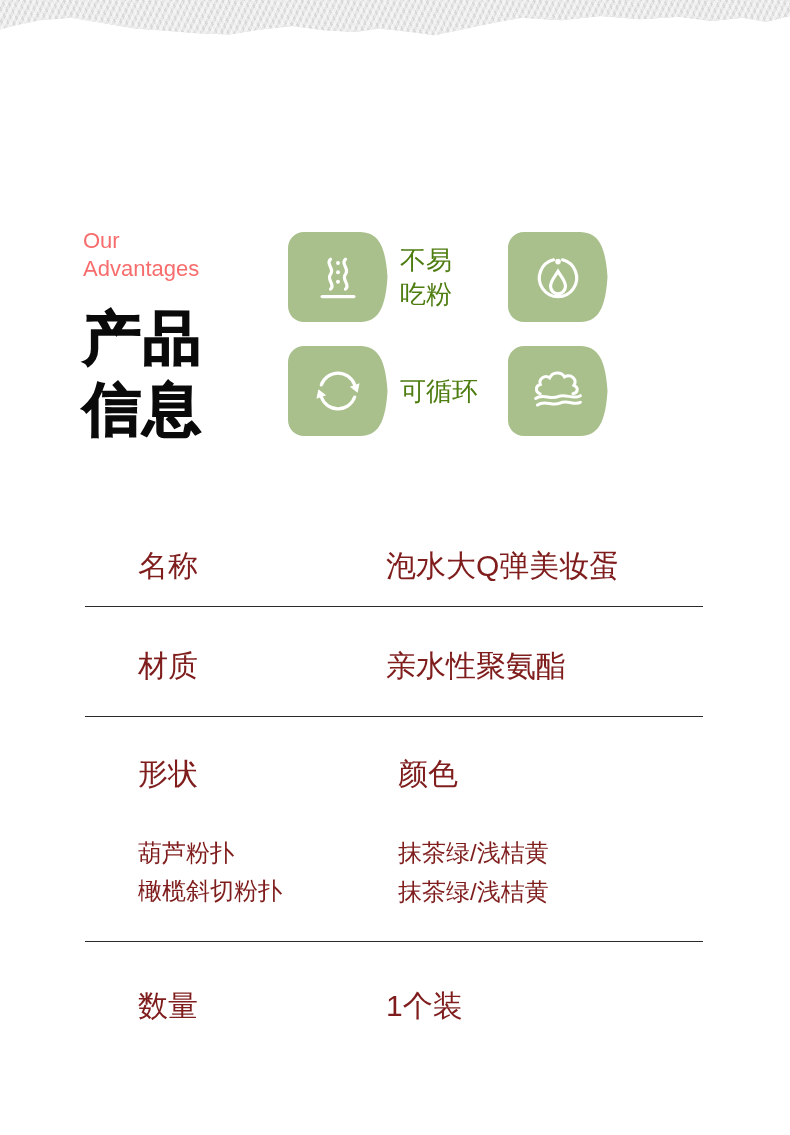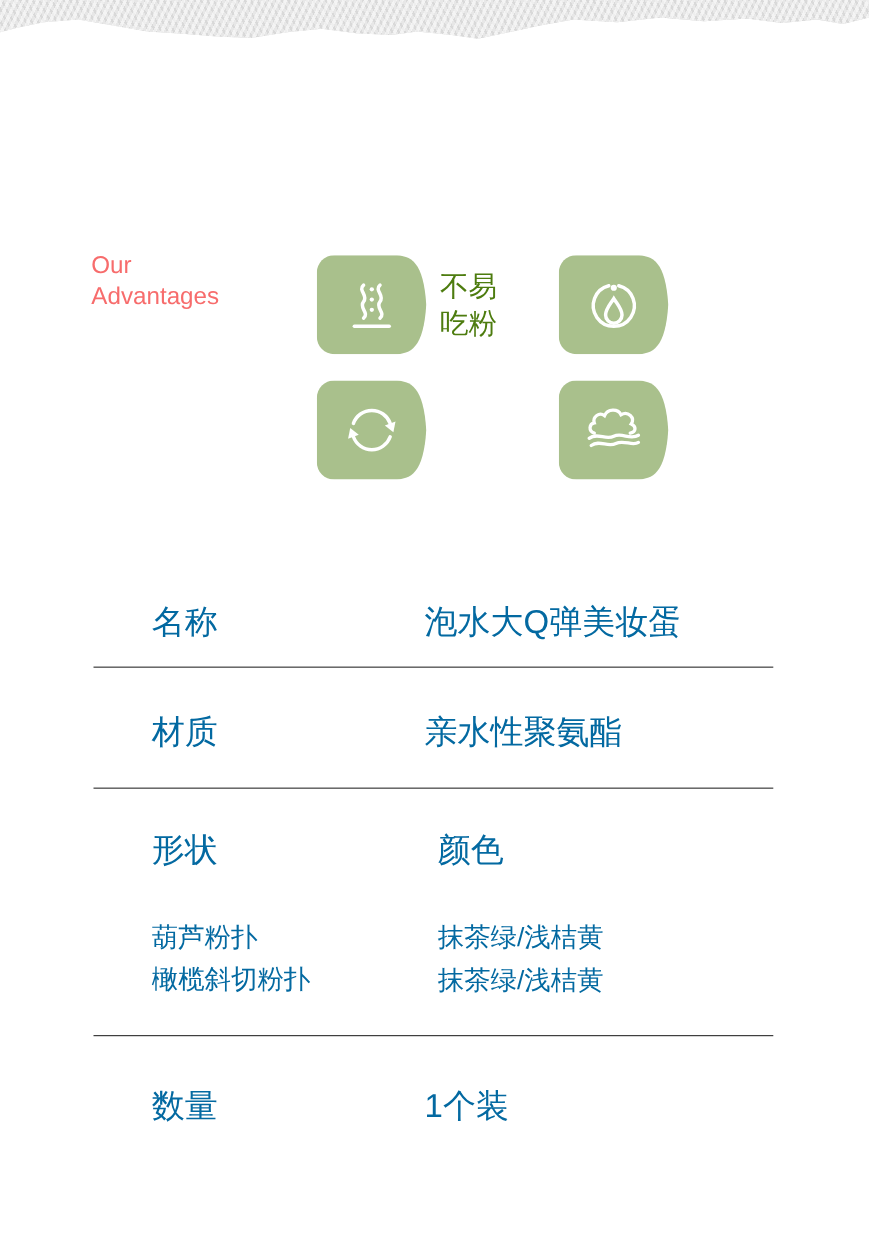--- a/index.html
+++ b/index.html
@@ -30,35 +30,37 @@
   .badge svg.glyph{position:absolute;left:22px;top:17px;}
   .badge-label{
     position:absolute;width:130px;height:90px;display:flex;align-items:center;
     font-size:26px;line-height:34px;color:#4d7c0f;white-space:pre-line;
   }
   .pos-b1{left:288px;top:232px}.pos-b2{left:508px;top:232px}
   .pos-b3{left:288px;top:346px}.pos-b4{left:508px;top:346px}
   .pos-l1{left:400px;top:232px}.pos-l2{left:620px;top:232px}
   .pos-l3{left:400px;top:346px}.pos-l4{left:620px;top:346px}
   .divider{position:absolute;left:85px;width:618px;height:1px;background:#2b2b2b;}
-  .cell{position:absolute;font-size:30px;line-height:36px;color:#0369a1;}
+  .cell{position:absolute;font-size:30px;line-height:36px;color:#7f1d1d;}
   .cell.small{font-size:24px;line-height:30px;}
   .col-label{left:138px;}
   .col-value{left:386px;}
   .col-value2{left:398px;text-align:center;}
 </style>
 </head>
 <body>
 
 <div class="canvas">
 
   <div class="torn-strip"></div>
 
   <div class="eyebrow">Our
 Advantages</div>
+  <div class="big-title">产品
+信息</div>
 
   <div class="badge pos-b1">
     <svg class="shape" width="100" height="90" viewBox="0 0 100 90">
       <path fill="#a9c08c" d="M16,0 H70 C86,0 97,6 99.5,45 C97,84 86,90 70,90 H16 C7,90 0,83 0,74 V16 C0,7 7,0 16,0 Z"></path>
     </svg>
     <svg class="glyph" width="56" height="56" viewBox="0 0 60 60" fill="none" stroke="#ffffff" stroke-width="3.4" stroke-linecap="round">
       <path d="M22,11 C16,16 27,21 22,27 C17,33 28,38 22,43"></path>
       <path d="M38,11 C32,16 43,21 38,27 C33,33 44,38 38,43"></path>
       <circle cx="30" cy="15" r="2.1" fill="#ffffff" stroke="none"></circle>
       <circle cx="30" cy="25" r="2.1" fill="#ffffff" stroke="none"></circle>
@@ -84,20 +86,21 @@
     <svg class="shape" width="100" height="90" viewBox="0 0 100 90">
       <path fill="#a9c08c" d="M16,0 H70 C86,0 97,6 99.5,45 C97,84 86,90 70,90 H16 C7,90 0,83 0,74 V16 C0,7 7,0 16,0 Z"></path>
     </svg>
     <svg class="glyph" width="56" height="56" viewBox="0 0 60 60" fill="none" stroke="#ffffff" stroke-width="3.4" stroke-linecap="round">
       <path d="M12.1,23.5 A19,19 0 0 1 47.9,23.5"></path>
       <path d="M47.9,36.5 A19,19 0 0 1 12.1,36.5"></path>
       <polygon points="51,32 53.1,21.6 42.7,25.4" fill="#ffffff" stroke="none"></polygon>
       <polygon points="9,28 6.9,38.4 17.3,34.6" fill="#ffffff" stroke="none"></polygon>
     </svg>
   </div>
+  <div class="badge-label pos-l3">可循环</div>
 
   <div class="badge pos-b4">
     <svg class="shape" width="100" height="90" viewBox="0 0 100 90">
       <path fill="#a9c08c" d="M16,0 H70 C86,0 97,6 99.5,45 C97,84 86,90 70,90 H16 C7,90 0,83 0,74 V16 C0,7 7,0 16,0 Z"></path>
     </svg>
     <svg class="glyph" width="56" height="56" viewBox="0 0 60 60" fill="none" stroke="#ffffff" stroke-width="3.2" stroke-linecap="round">
       <path d="M11,33 C5,31 6,24 11,23 C9,17 16,12 21,16 C24,9 34,9 37,15 C44,11 51,18 47,24 C52,26 52,32 46,33"></path>
       <path d="M6,38 C14,32 22,40 30,36 C38,32 46,40 54,35"></path>
       <path d="M8,45 C16,39 24,47 32,43 C40,39 48,46 54,42"></path>
     </svg>

